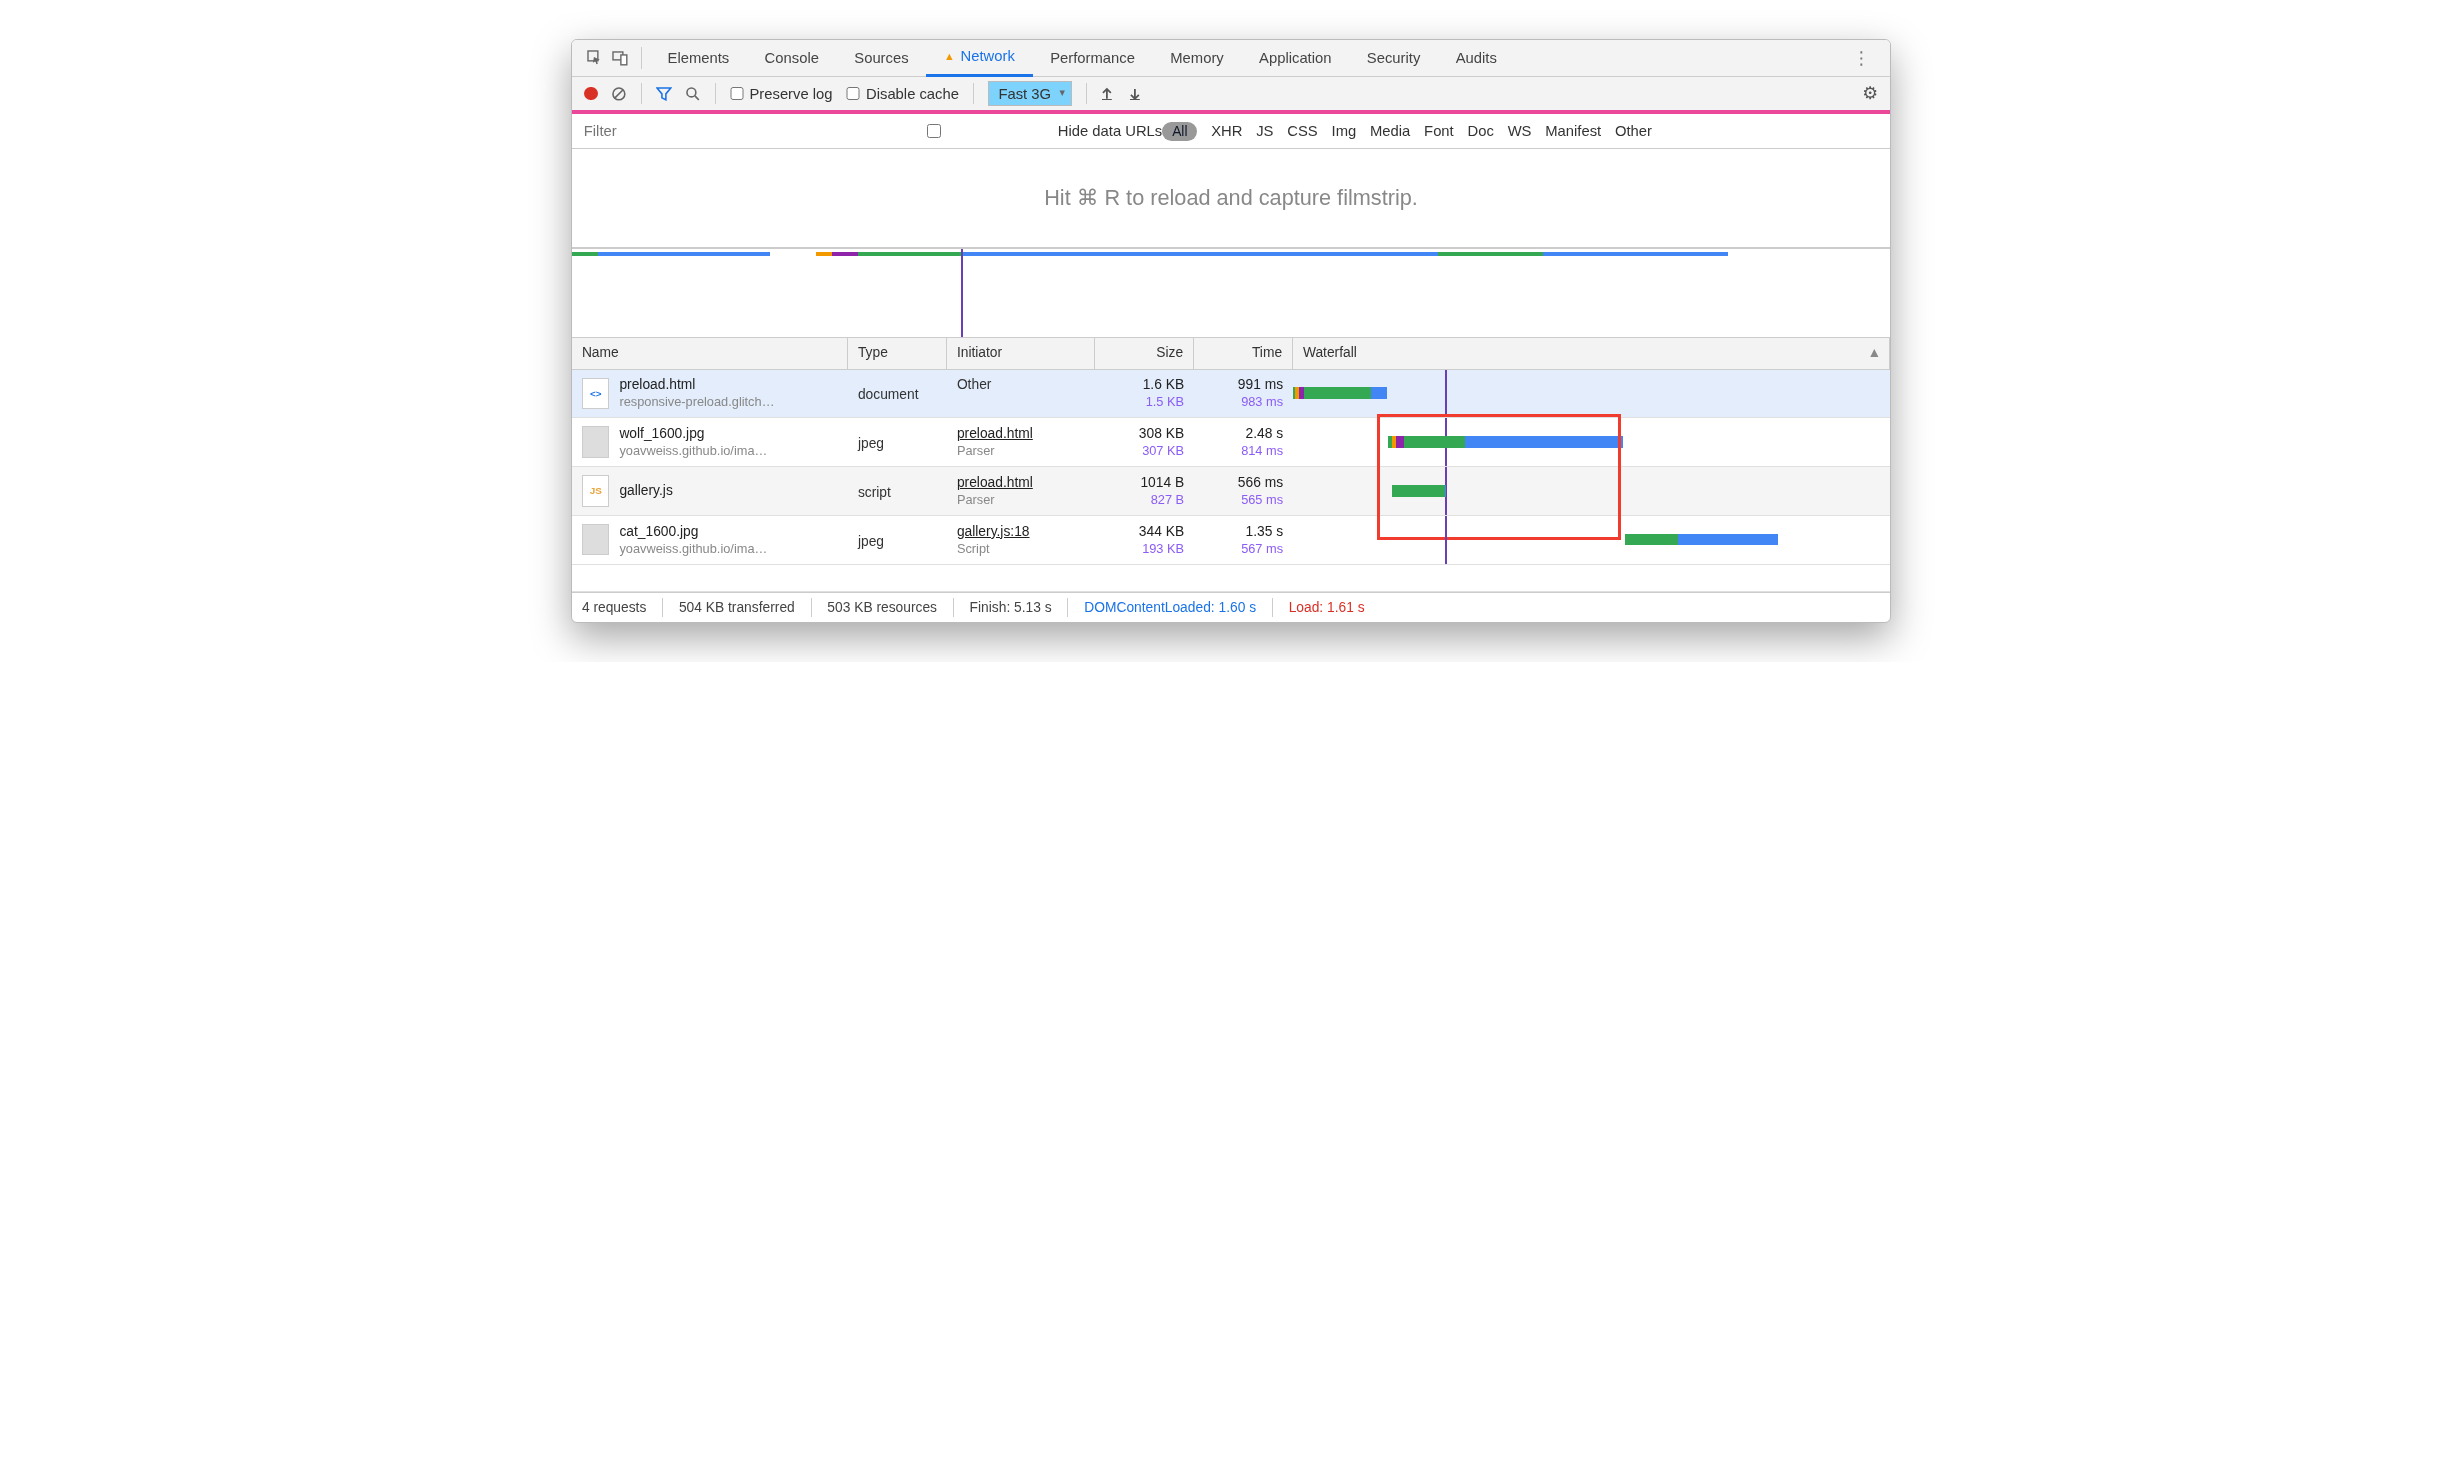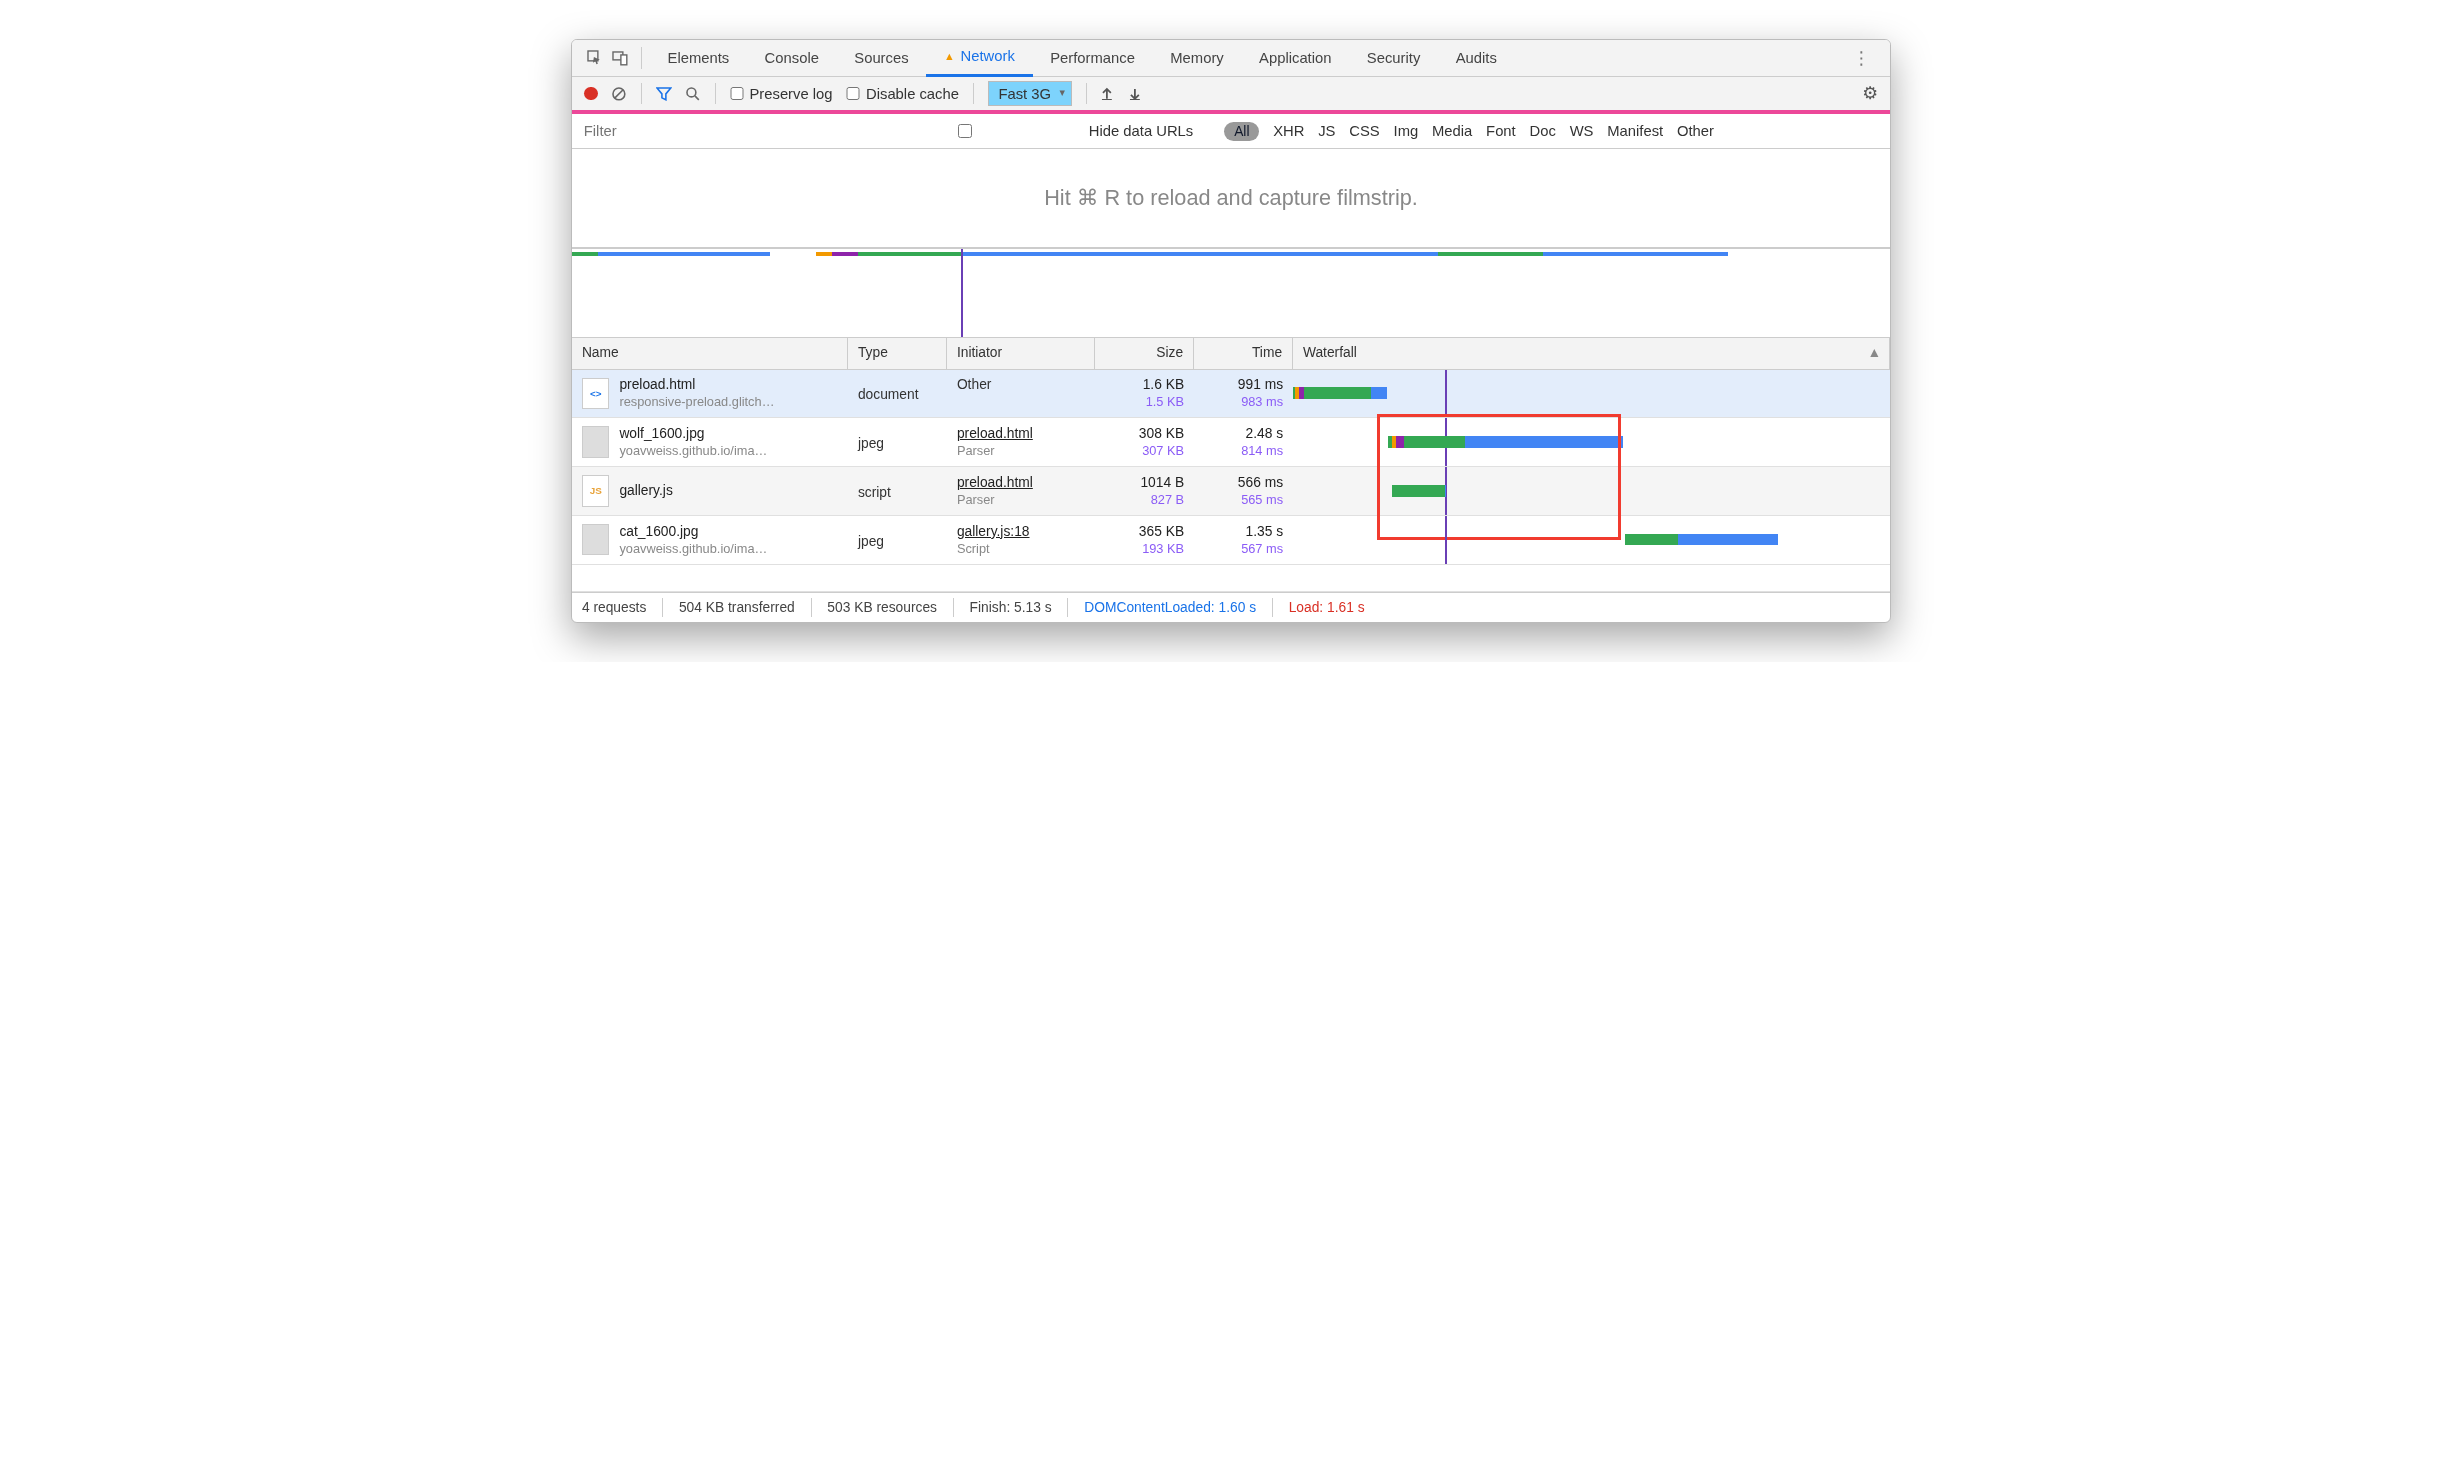--- a/index.html
+++ b/index.html
@@ -18,21 +18,21 @@
 .kebab { margin-left:auto; font-size:17.7px; color:#777; cursor:pointer; padding:0 9.9px; }
 .toolbar { display:flex; align-items:center; height:37px; border-bottom:4px solid #ec4899; background:#f3f3f3; padding:0 11.8px; gap:13.8px; font-size:14.8px; color:#333; }
 .rec { width:13.8px; height:13.8px; border-radius:50%; background:#d93025; cursor:pointer; }
 .tbicn { cursor:pointer; color:#666; display:flex; align-items:center; }
 .vsep { width:1px; height:21.7px; background:#ccc; }
 .chk { display:flex; align-items:center; gap:5.9px; cursor:pointer; }
 .chk input { width:13.8px; height:13.8px; }
 .select { background:#7dd3fc; border:1px solid #bbb; padding:3.9px 19.7px 3.9px 9.9px; position:relative; cursor:pointer; }
 .select::after { content:"▾"; position:absolute; right:5.9px; color:#666; font-size:10.8px; }
 .gear { margin-left:auto; cursor:pointer; font-size:17.7px; color:#555; }
-.filterbar { display:flex; align-items:center; height:35px; border-bottom:1px solid #ccc; padding:0 7.9px; gap:31px; font-size:14.8px; color:#333; }
+.filterbar { display:flex; align-items:center; height:35px; border-bottom:1px solid #ccc; padding:0 7.9px; gap:0; font-size:14.8px; color:#333; }
 .filterbar input { border:none; outline:none; width:236px; font-size:14.8px; padding:3.9px; color:#555; }
 .pill { background:#999; color:#0f172a; border-radius:9.9px; padding:2px 9.9px; font-size:13.8px; cursor:pointer; }
 .ftype { cursor:pointer; }
 .filmstrip-msg { height:99px; display:flex; align-items:center; justify-content:center; font-size:21.7px; color:#888; border-bottom:1px solid #ccc; }
 .timeline { border-bottom:1px solid #ccc; }
 .timeline-ticks { display:flex; height:29.6px; font-size:11.8px; color:#555; position:relative; }
 .tick { flex:1; border-left:1px solid #ddd; padding-left:3.9px; padding-top:5.9px; }
 .timeline-bars { position:relative; height:89px; border-top:1px solid #ccc; }
 .tlbar { position:absolute; height:3.9px; top:3px; }
 .vline { position:absolute; top:0; bottom:0; width:2px; background:#6a3fb5; }
@@ -308,21 +308,21 @@
             <div class="top">cat_1600.jpg</div>
             <div class="bot">yoavweiss.github.io/ima…</div>
           </div>
         </div>
         <div class="col-type">jpeg</div>
         <div class="col-init">
           <div class="top">gallery.js:18</div>
           <div class="bot">Script</div>
         </div>
         <div class="col-size">
-          <div class="top">365 KB</div>
+          <div class="top">344 KB</div>
           <div class="bot">193 KB</div>
         </div>
         <div class="col-time">
           <div class="top">1.35 s</div>
           <div class="bot">567 ms</div>
         </div>
         <div class="col-wf">
           <div class="wfline" style="left: 25.3968%;"></div>
           <div class="wfbar" style="left: 55.5556%; width: 8.88889%; background: rgb(52, 168, 83);"></div>
           <div class="wfbar" style="left: 64.4444%; width: 16.8254%; background: rgb(66, 133, 244);"></div>

